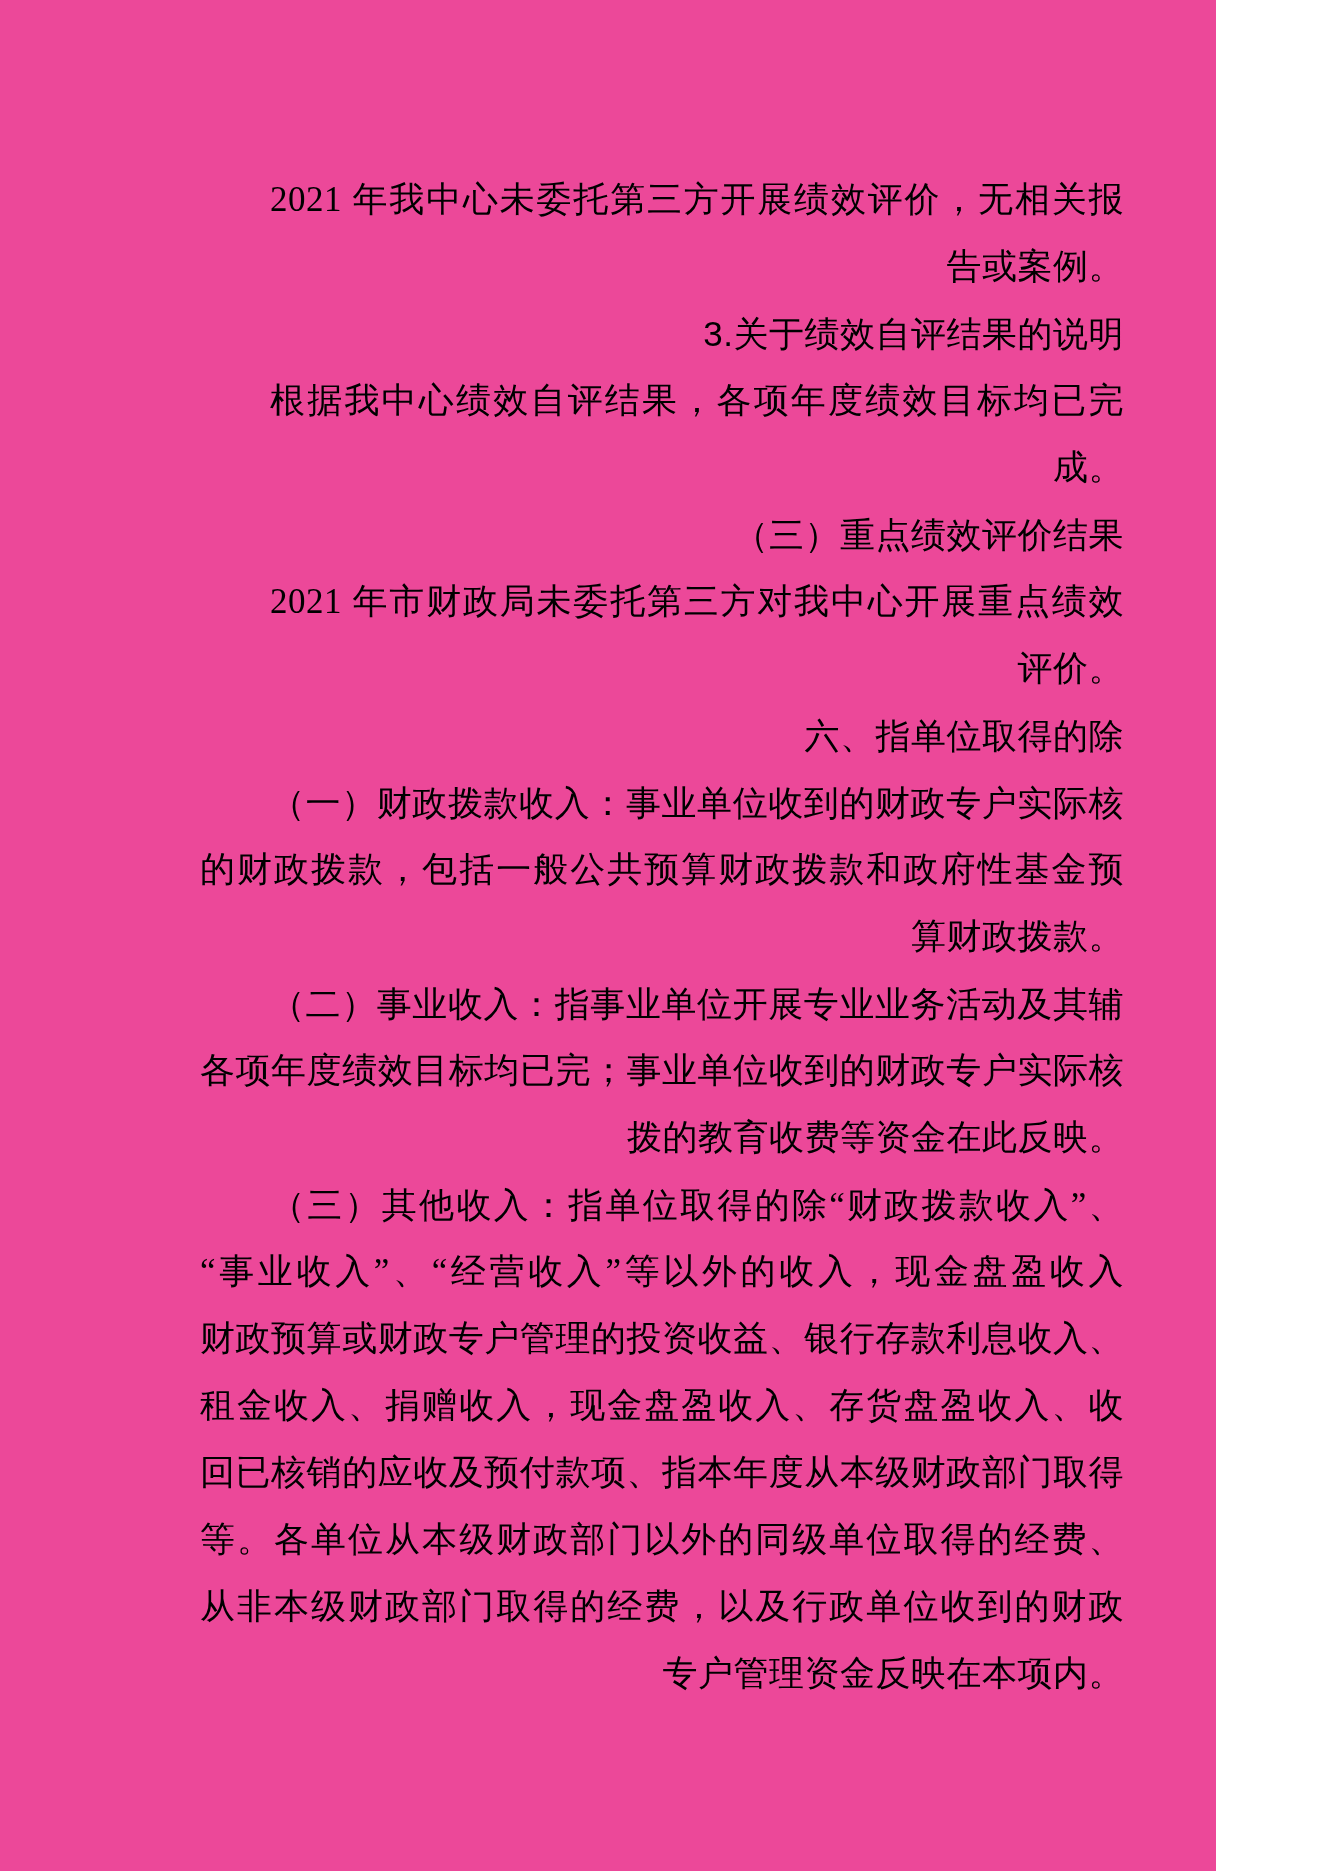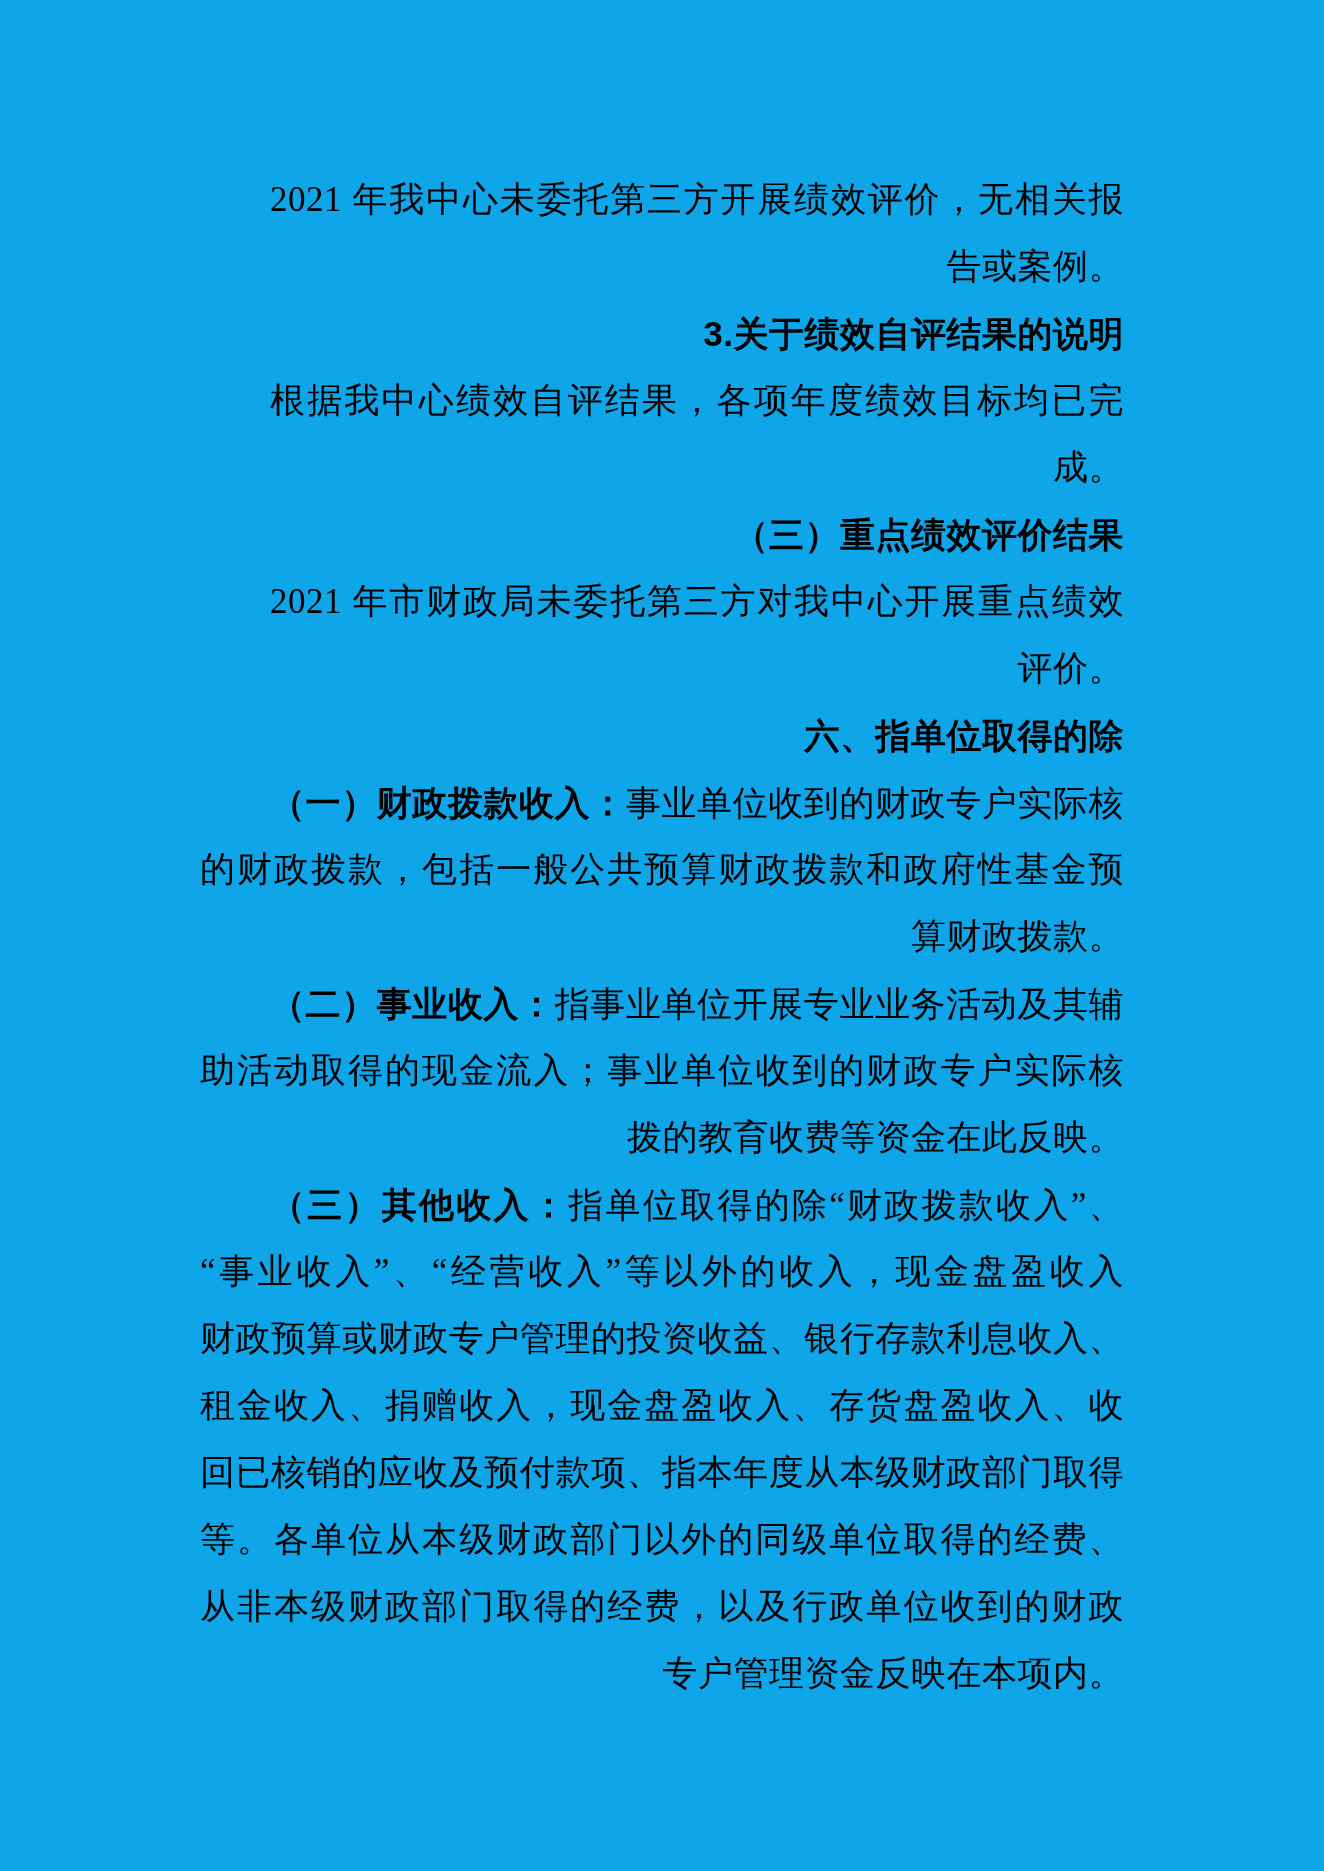--- a/index.html
+++ b/index.html
@@ -6,23 +6,23 @@
   body {
     width: 1324px;
     height: 1871px;
     background: #ffffff;
     position: relative;
     font-family: "Liberation Serif", "DejaVu Serif", serif;
   }
   .page {
     position: absolute;
     left: 0; top: 0;
-    width: 1324px;
+    width: 1216px;
     height: 1871px;
-    background: #0ea5e9;
+    background: #ec4899;
     overflow: hidden;
   }
   .doc {
     position: absolute;
     left: 200px;
     top: 166px;
     width: 924px;
     color: #000000;
     font-size: 35px;
     letter-spacing: 0.5px;
@@ -35,21 +35,21 @@
   
   .j {
     text-align: justify;
     text-align-last: justify;
     text-justify: inter-character;
   }
   
   .ind { text-indent: 70px; }
   
   .b {
-    font-weight: 700;
+    font-weight: 400;
     font-family: "Liberation Sans", "DejaVu Sans", sans-serif;
   }
 </style>
 </head>
 <body>
 
 <div class="page">
   <div class="doc">
 
     <div class="line j ind"><span class="seg">2021 年我中心未委托第三方开展绩效评价，无相关报</span></div>
@@ -71,21 +71,21 @@
     <div class="line ind"><span class="seg b">六、指单位取得的除</span></div>
 
     <div class="line j ind"><span class="seg b">（一）财政拨款收入：</span><span class="seg">事业单位收到的财政专户实际核</span></div>
 
     <div class="line j"><span class="seg">的财政拨款，包括一般公共预算财政拨款和政府性基金预</span></div>
 
     <div class="line"><span class="seg">算财政拨款。</span></div>
 
     <div class="line j ind"><span class="seg b">（二）事业收入：</span><span class="seg">指事业单位开展专业业务活动及其辅</span></div>
 
-    <div class="line j"><span class="seg">助活动取得的现金流入；事业单位收到的财政专户实际核</span></div>
+    <div class="line j"><span class="seg">各项年度绩效目标均已完；事业单位收到的财政专户实际核</span></div>
 
     <div class="line"><span class="seg">拨的教育收费等资金在此反映。</span></div>
 
     <div class="line j ind"><span class="seg b">（三）其他收入：</span><span class="seg">指单位取得的除“财政拨款收入”、</span></div>
 
     <div class="line j"><span class="seg">“事业收入”、“经营收入”等以外的收入，现金盘盈收入</span></div>
 
     <div class="line j"><span class="seg">财政预算或财政专户管理的投资收益、银行存款利息收入、</span></div>
 
     <div class="line j"><span class="seg">租金收入、捐赠收入，现金盘盈收入、存货盘盈收入、收</span></div>

